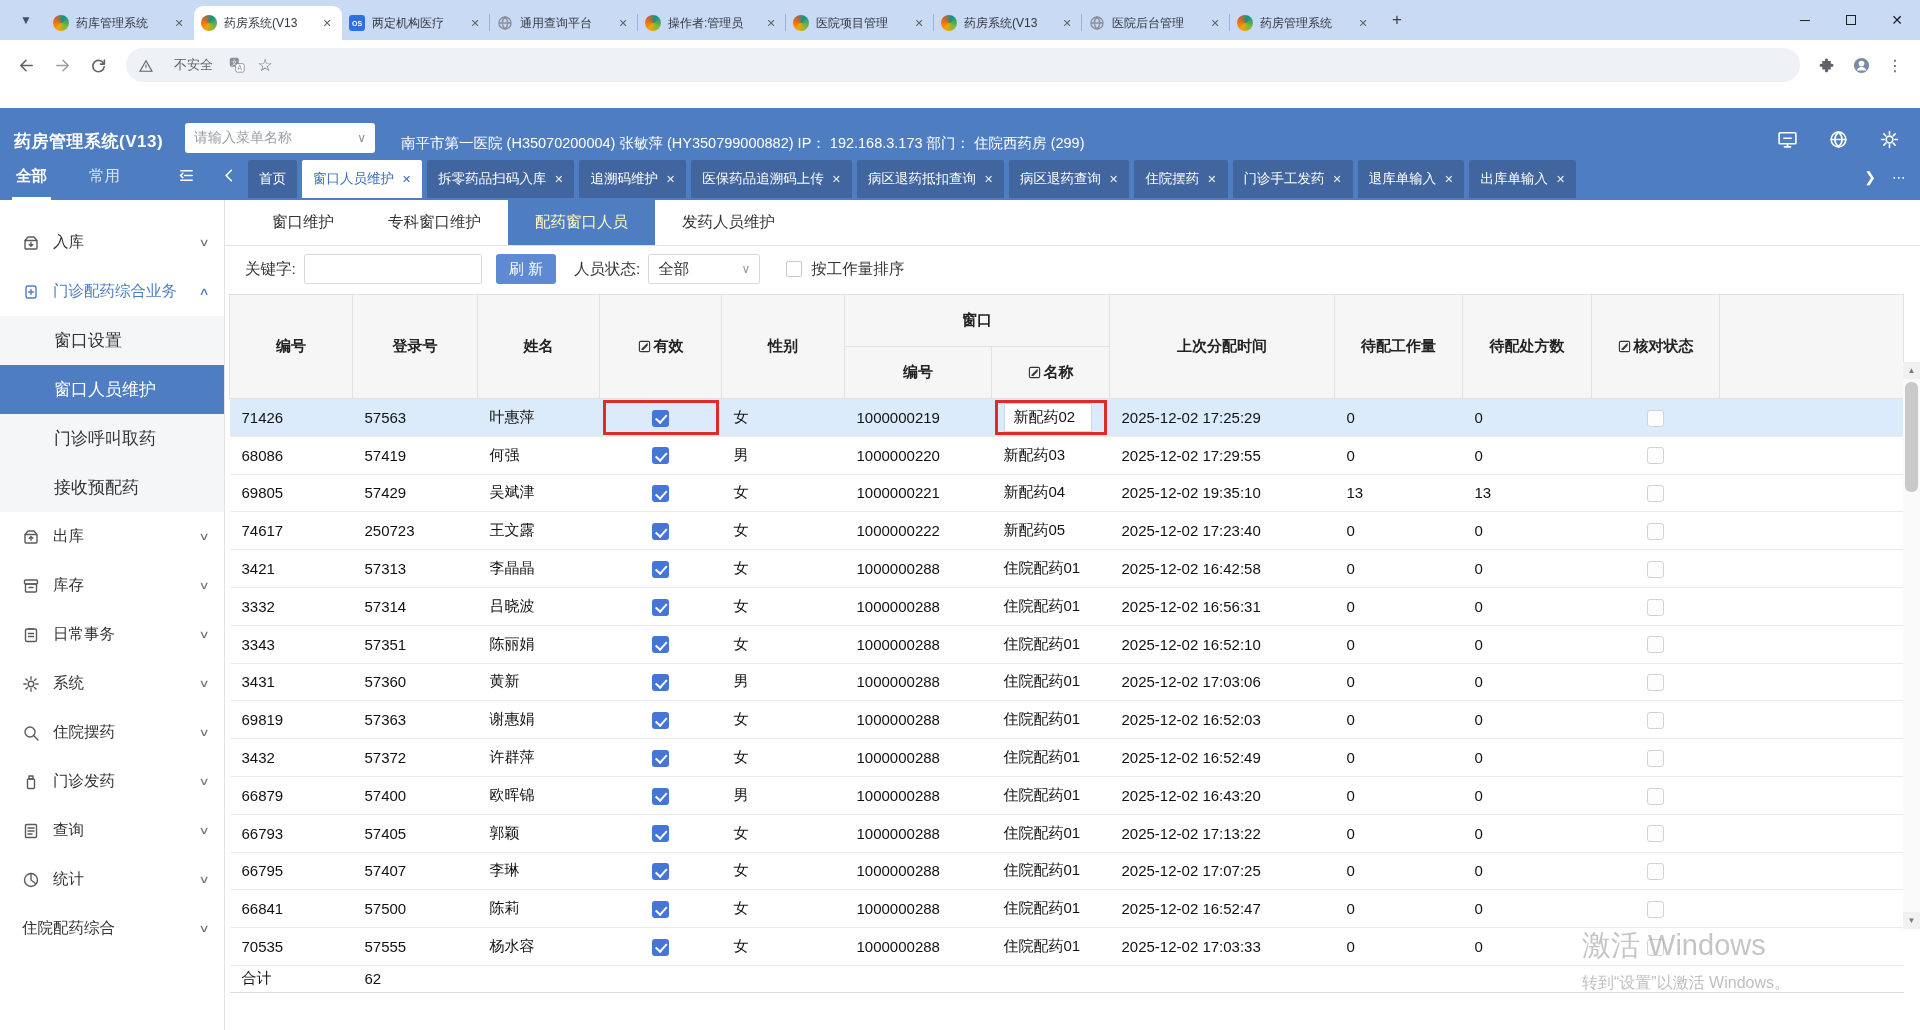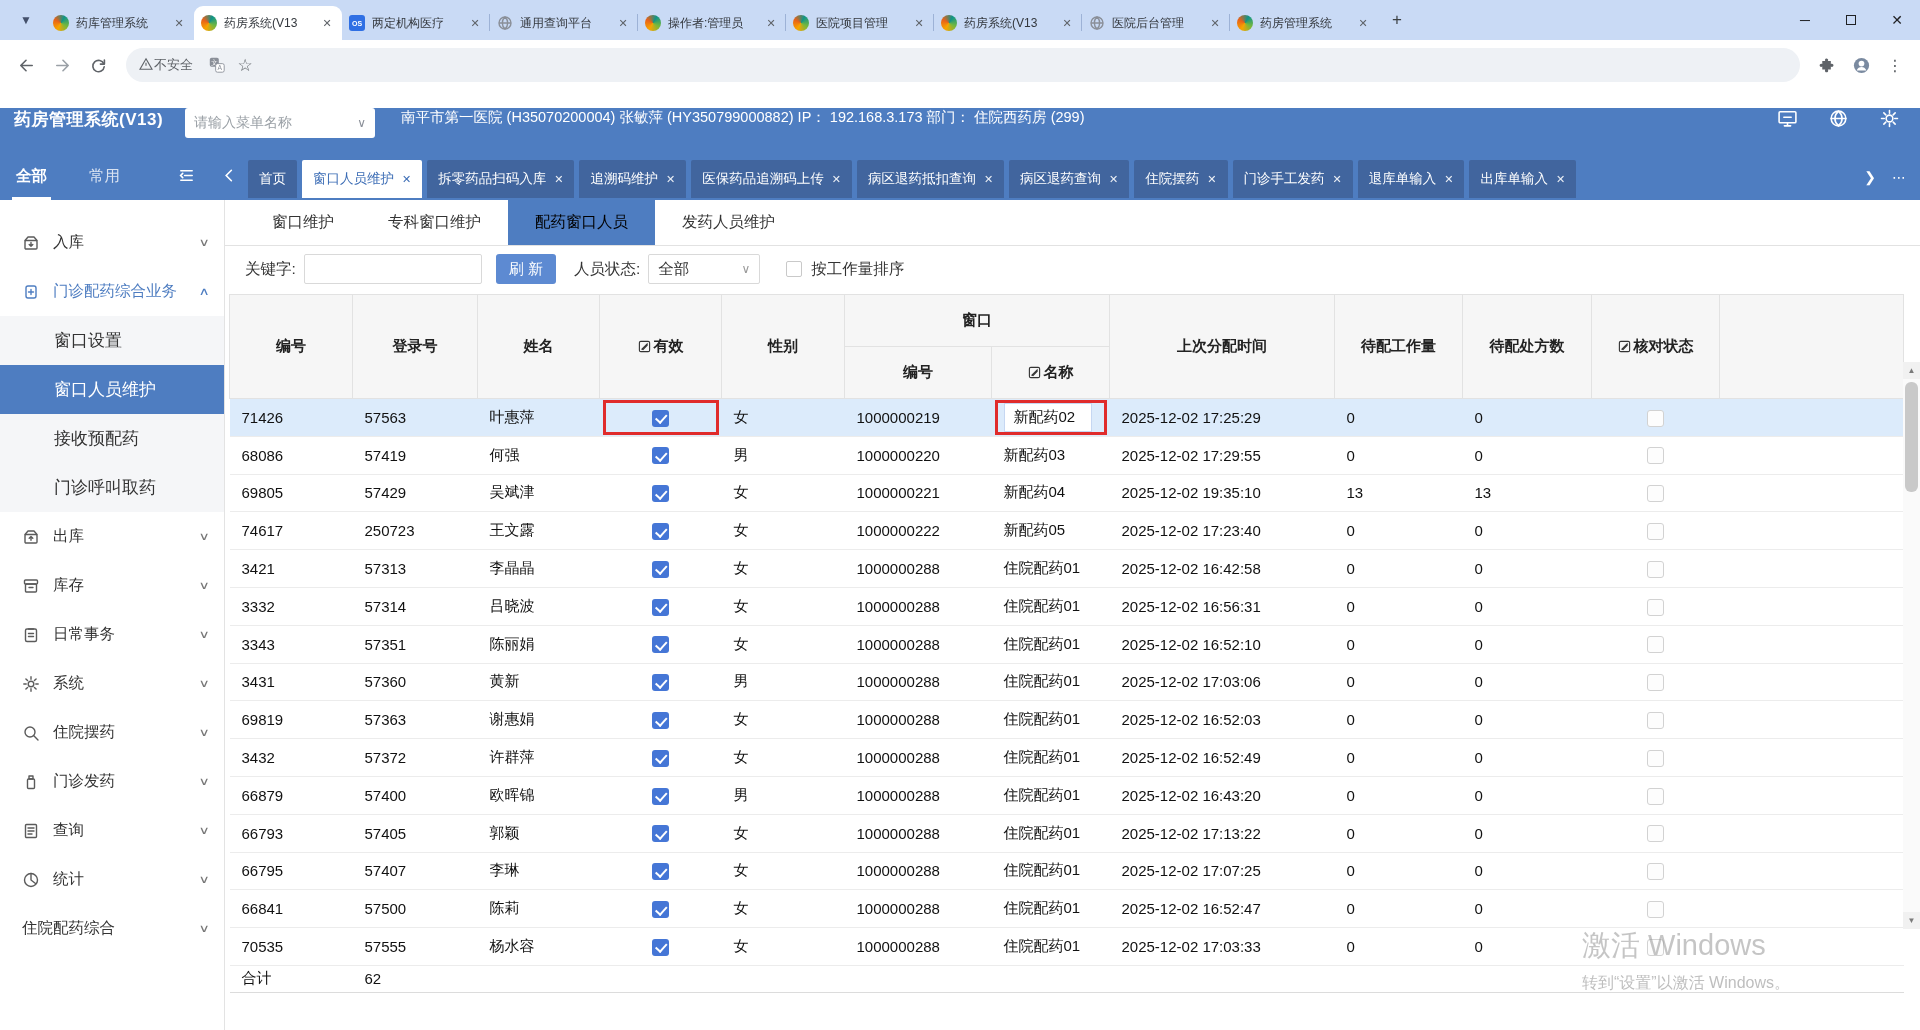--- a/index.html
+++ b/index.html
@@ -26,32 +26,32 @@
 .winbtn{width:46px;height:40px;display:flex;align-items:center;justify-content:center;color:#202124;font-size:14px}
 .maxbox{width:10px;height:10px;border:1.4px solid #202124}
 
 
 .addrbar{position:absolute;left:0;top:40px;width:1920px;height:50px;background:#fff;display:flex;align-items:center;padding:0 10px;gap:4px}
 .chromepad{position:absolute;left:0;top:90px;width:1920px;height:18px;background:#fff}
 .navbtn{width:32px;height:32px;border-radius:16px;display:flex;align-items:center;justify-content:center}
 .navbtn svg{width:19px;height:19px;fill:none;stroke:#5f6368;stroke-width:1.7;stroke-linecap:round;stroke-linejoin:round}
 .navbtn.dim svg{stroke:#9aa0a6}
 .urlpill{flex:1;height:34px;background:#eef1f5;border-radius:17px;display:flex;align-items:center;padding:0 6px 0 12px;margin:0 8px;min-width:0}
-.secchip{display:flex;align-items:flex-start;gap:0;color:#5f6368;font-size:13px;padding-right:10px;flex:0 0 auto}
+.secchip{display:flex;align-items:flex-end;gap:20px;color:#5f6368;font-size:13px;padding-right:10px;flex:0 0 auto}
 .secchip svg{width:16px;height:16px;fill:none;stroke:#5f6368;stroke-width:1.4}
 .urltext{flex:1;font-size:14.5px;color:#202124;white-space:nowrap;overflow:hidden}
 .pillic{width:28px;height:28px;display:flex;align-items:center;justify-content:center;flex:0 0 28px}
 .pillic svg{width:18px;height:18px}
 .star{font-size:17px;color:#5f6368}
 .abaric{width:30px;height:30px;display:flex;align-items:center;justify-content:center;flex:0 0 30px}
 .abaric svg{width:19px;height:19px}
 .dots{color:#5f6368;font-size:16px;letter-spacing:0}
 
 
-.appheader{position:absolute;left:0;top:108px;width:1920px;height:45px;background:#4e7dc1;display:flex;align-items:flex-start;padding:0 14px;color:#fff}
+.appheader{position:absolute;left:0;top:108px;width:1920px;height:45px;background:#4e7dc1;display:flex;align-items:flex-end;padding:0 14px;color:#fff}
 .apptitle{font-size:17px;font-weight:bold;letter-spacing:.5px}
 .menusearch{width:190px;height:30px;background:#fff;border-radius:3px;margin-left:22px;display:flex;align-items:center;justify-content:space-between;padding:0 9px;color:#9aa0a6;font-size:14px}
 .menusearch .vchev{color:#8a8f98;font-size:12px}
 .session{margin-left:26px;font-size:14.5px;flex:1;white-space:nowrap;overflow:hidden}
 .hdicons{display:flex;gap:30px;margin-right:6px}
 .hdic svg{width:21px;height:21px;fill:none;stroke:#fff;stroke-width:1.5;stroke-linecap:round;stroke-linejoin:round}
 
 
 .tabnav{position:absolute;left:0;top:153px;width:1920px;height:47px;background:#4e7dc1;display:flex;align-items:flex-end;color:#fff}
 .tnfilters{align-self:stretch;display:flex;align-items:center;padding-left:16px;gap:42px}
@@ -80,21 +80,21 @@
 .schev{margin-left:auto;font-size:11px;color:#777;transform:scaleX(1.4)}
 .sgroup.actg .schev{color:#4e7dc1}
 .ssub{background:#f5f6f8}
 .ssubitem{height:49px;display:flex;align-items:center;padding-left:54px;font-size:17px;color:#333}
 .ssubitem.on{background:#4e7dc1;color:#fff}
 .mainarea{flex:1;position:relative;background:#fff;min-width:0}
 
 
 .subtabs{height:46px;border-bottom:1px solid #e2e2e2;display:flex;align-items:stretch;padding-left:20px}
 .subtab{display:flex;align-items:center;padding:0 27px;font-size:15.5px;color:#333}
-.subtab.on{background:#4e7dc1;color:#000000}
+.subtab.on{background:#4e7dc1;color:#fef9c3}
 
 
 .filterrow{height:46px;display:flex;align-items:center;padding-left:20px;font-size:15.5px;color:#333}
 .kwinput{width:178px;height:30px;border:1px solid #d9d9d9;border-radius:2px;margin-left:8px;background:#fff}
 .refreshbtn{height:30px;padding:0 13px;background:#5d8ad2;color:#fff;border:none;border-radius:3px;font-size:15px;margin-left:14px;display:flex;align-items:center}
 .statuslab{margin-left:18px}
 .statussel{width:112px;height:30px;border:1px solid #d9d9d9;border-radius:2px;margin-left:8px;display:flex;align-items:center;justify-content:space-between;padding:0 9px;background:#fff}
 .statussel .vchev{color:#999;font-size:12px}
 .sortchk{width:16px;height:16px;border:1px solid #c9c9c9;border-radius:2px;background:#fff;margin-left:26px}
 .sortlab{margin-left:9px}
@@ -356,22 +356,22 @@
               <rect x="4" y="3" width="10" height="12" rx="2"></rect>
               <path d="M9 6.5v5M6.5 9h5"></path>
             </svg>
           </span>
           <span>门诊配药综合业务</span>
           <span class="schev">∧</span>
         </div>
         <div class="ssub">
           <div class="ssubitem">窗口设置</div>
           <div class="ssubitem on">窗口人员维护</div>
+          <div class="ssubitem">门诊呼叫取药</div>
           <div class="ssubitem">接收预配药</div>
-          <div class="ssubitem">门诊呼叫取药</div>
         </div>
         <div class="sgroup">
           <span class="sic">
             <svg viewBox="0 0 18 18">
               <path d="M3 6.5 6 3h6l3 3.5"></path>
               <rect x="3" y="6.5" width="12" height="8.5" rx="1"></rect>
               <path d="M9 12.2V8.5M7.2 10.2 9 8.5l1.8 1.7"></path>
             </svg>
           </span>
           <span>出库</span>

